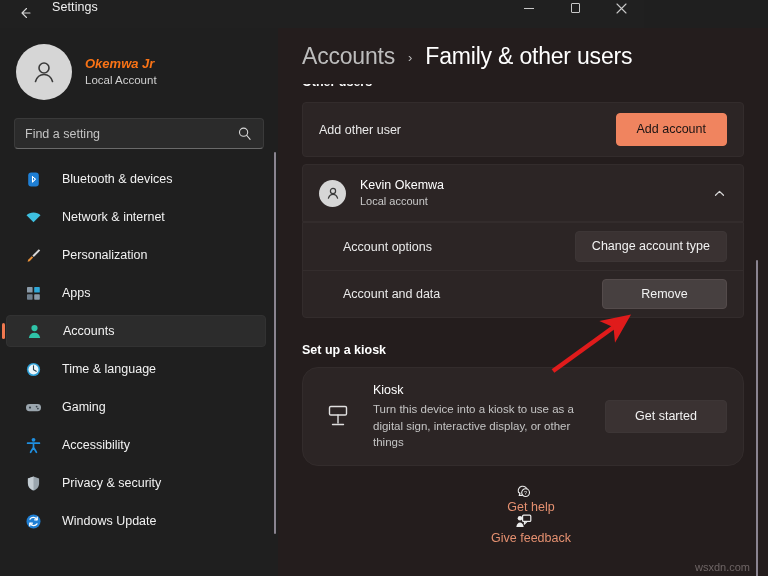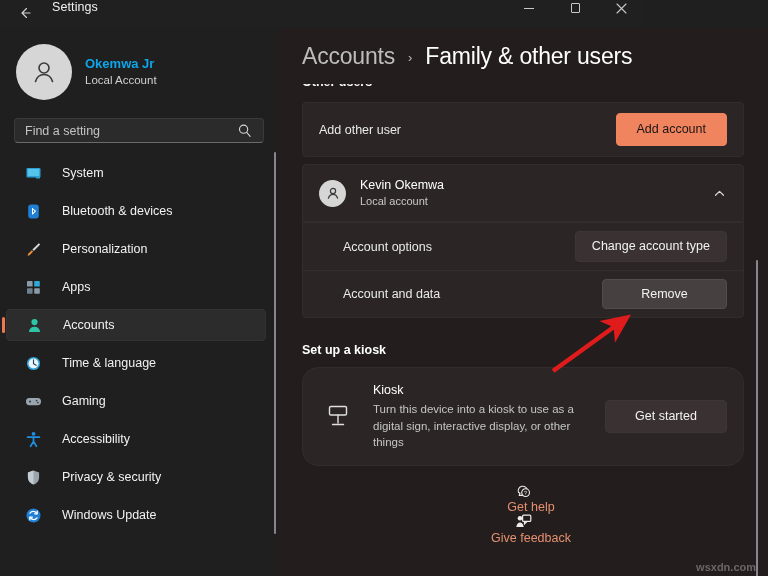--- a/index.html
+++ b/index.html
@@ -82,34 +82,35 @@
     width: 56px; height: 56px;
     border-radius: 50%;
     background: #d6d6d6;
     display: flex; align-items: center; justify-content: center;
     flex: 0 0 auto;
   }
   .profile-text { margin-left: 13px; }
   .profile-name {
     font-size: 13px;
     font-weight: 700;
-    color: #0ea5e9;
+    color: #f97316;
     line-height: 1.25;
+    font-style: italic;
   }
   .profile-sub {
     font-size: 11.5px;
     color: #d0d0d0;
     line-height: 1.35;
     margin-top: 1px;
   }
 
   .searchbox {
     position: relative;
     margin: 14px 14px 0 14px;
-    height: 25px;
+    height: 31px;
     background: #2b2b2b;
     border: 1px solid #3a3a3a;
     border-bottom: 1px solid #6a6a6a;
     border-radius: 4px;
     display: flex;
     align-items: center;
     padding: 0 10px;
   }
   .searchbox input {
     flex: 1;
@@ -350,25 +351,24 @@
     position: absolute;
     right: 10px; top: 232px;
     width: 2px; height: 330px;
     background: #8a8490;
     border-radius: 1px;
     z-index: 14;
   }
 
   .watermark {
     position: absolute;
-    right: 12px; bottom: 3px;
+    right: 18px; bottom: 3px;
     font-size: 11px;
     color: #6e6565;
     z-index: 25;
-    font-weight: bold;
   }
 
   .arrow-svg {
     position: absolute;
     left: 540px; top: 305px;
     width: 100px; height: 80px;
     z-index: 26;
     pointer-events: none;
   }
 </style>
@@ -420,41 +420,39 @@
       <span class="search-ico">
         <svg width="15" height="15" viewBox="0 0 15 15" aria-hidden="true">
           <circle cx="6.6" cy="6.2" r="4.1" fill="none" stroke="#d8d8d8" stroke-width="1.1"></circle>
           <path d="M9.7 9.4l3.4 3.9" stroke="#d8d8d8" stroke-width="1.1" stroke-linecap="round"></path>
         </svg>
       </span>
     </div>
 
     <div class="navlist">
 
-      <div class="navitem">
-        <span class="nav-ico">
-          <svg width="17" height="17" viewBox="0 0 17 17" aria-hidden="true">
-            <rect x="1.5" y="3" width="14" height="9.5" rx="1.2" fill="#2c9fd6"></rect>
-            <rect x="2.8" y="4.1" width="11.4" height="7" rx=".6" fill="#55c4ea"></rect>
-            <rect x="11" y="12" width="4" height="1.6" rx=".6" fill="#2c9fd6"></rect>
-          </svg>
-        </span>
-        <span class="nav-label">System</span>
-      </div>
 
       <div class="navitem">
         <span class="nav-ico">
           <svg width="17" height="17" viewBox="0 0 17 17" aria-hidden="true">
             <rect x="3.2" y="1.4" width="10.6" height="14.2" rx="3" fill="#1f7fd4"></rect>
             <path d="M7 5.2l3.4 3L7.5 11V5.6l3 2.6-3.2 3" stroke="#ffffff" stroke-width="1" fill="none" stroke-linejoin="round"></path>
           </svg>
         </span>
         <span class="nav-label">Bluetooth &amp; devices</span>
       </div>
 
+      <div class="navitem">
+        <span class="nav-ico">
+          <svg width="17" height="17" viewBox="0 0 17 17" aria-hidden="true">
+            <path d="M1.5 6.3C3.4 4.5 5.8 3.5 8.5 3.5s5.1 1 7 2.8L8.5 13.2z" fill="#3ec0e0"></path>
+          </svg>
+        </span>
+        <span class="nav-label">Network &amp; internet</span>
+      </div>
 
       <div class="navitem">
         <span class="nav-ico">
           <svg width="17" height="17" viewBox="0 0 17 17" aria-hidden="true">
             <path d="M13.8 2.2L7.4 8.6l1.4 1.4 6.4-6.4z" fill="#d8d8d8"></path>
             <path d="M6.8 9.2l1.4 1.4-3.6 3.6-2 .6.6-2z" fill="#e8913a"></path>
           </svg>
         </span>
         <span class="nav-label">Personalization</span>
       </div>

